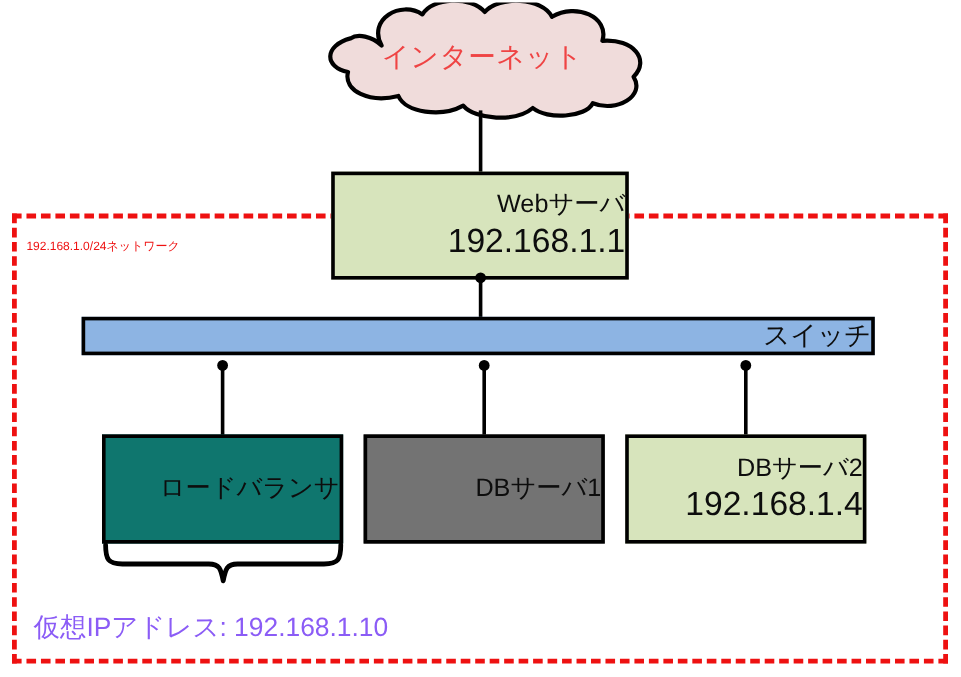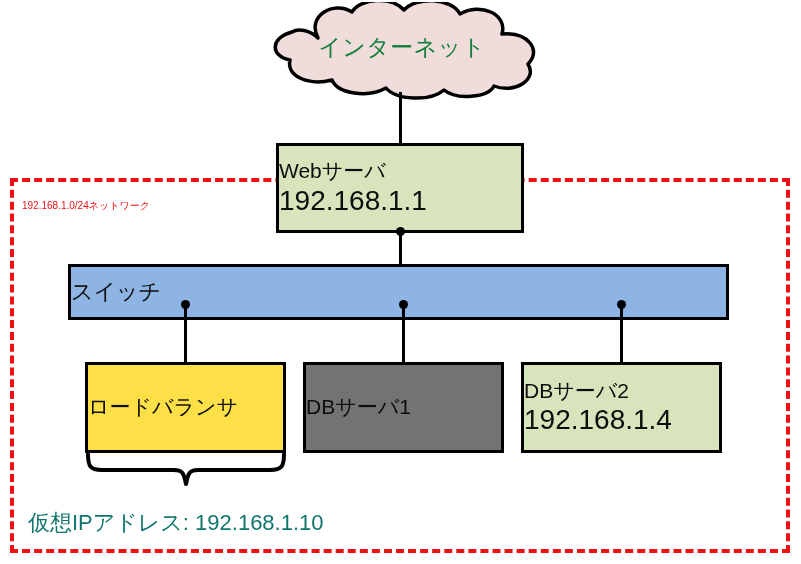--- a/index.html
+++ b/index.html
@@ -48,53 +48,53 @@
     height: 100px;
   }
   .cloud-wrap svg { display: block; }
   .cloud-label {
     position: absolute;
     left: 0;
     top: 30px;
     width: 292px;
     text-align: center;
     font-size: 23px;
-    color: #15803d;
+    color: #ef4444;
     letter-spacing: 0.5px;
   }
 
   
   .node {
     position: absolute;
     box-sizing: border-box;
     border: 3px solid #000000;
     display: flex;
     flex-direction: column;
-    align-items: flex-start;
+    align-items: flex-end;
     justify-content: center;
     text-align: center;
     color: #0d0d0d;
     line-height: 1.18;
   }
   .node .title { font-size: 21px; white-space: nowrap; }
   .node .ip    { font-size: 28px; white-space: nowrap; }
 
   .node-web {
     left: 276px; top: 143px; width: 248px; height: 90px;
     background: #d7e4bc;
   }
   .node-switch {
-    left: 68px; top: 264px; width: 661px; height: 56px;
+    left: 68px; top: 264px; width: 661px; height: 32px;
     background: #8db4e3;
   }
   .node-switch .title { font-size: 22px; }
 
   .node-lb {
     left: 85px; top: 362px; width: 201px; height: 91px;
-    background: #fde047;
+    background: #0f766e;
     gap: 13px;
   }
   .node-db1 {
     left: 303px; top: 362px; width: 201px; height: 91px;
     background: #737373;
   }
   .node-db2 {
     left: 521px; top: 362px; width: 201px; height: 91px;
     background: #d7e4bc;
   }
@@ -135,21 +135,21 @@
     height: 42px;
   }
   .brace svg { display: block; }
 
   
   .vip-label {
     position: absolute;
     left: 28px;
     top: 508px;
     font-size: 22px;
-    color: #0f766e;
+    color: #8b5cf6;
     white-space: nowrap;
   }
 </style>
 </head>
 <body>
 
 <div id="canvas">
 
   <div class="network-boundary"></div>
   <div class="network-label">192.168.1.0/24ネットワーク</div>

